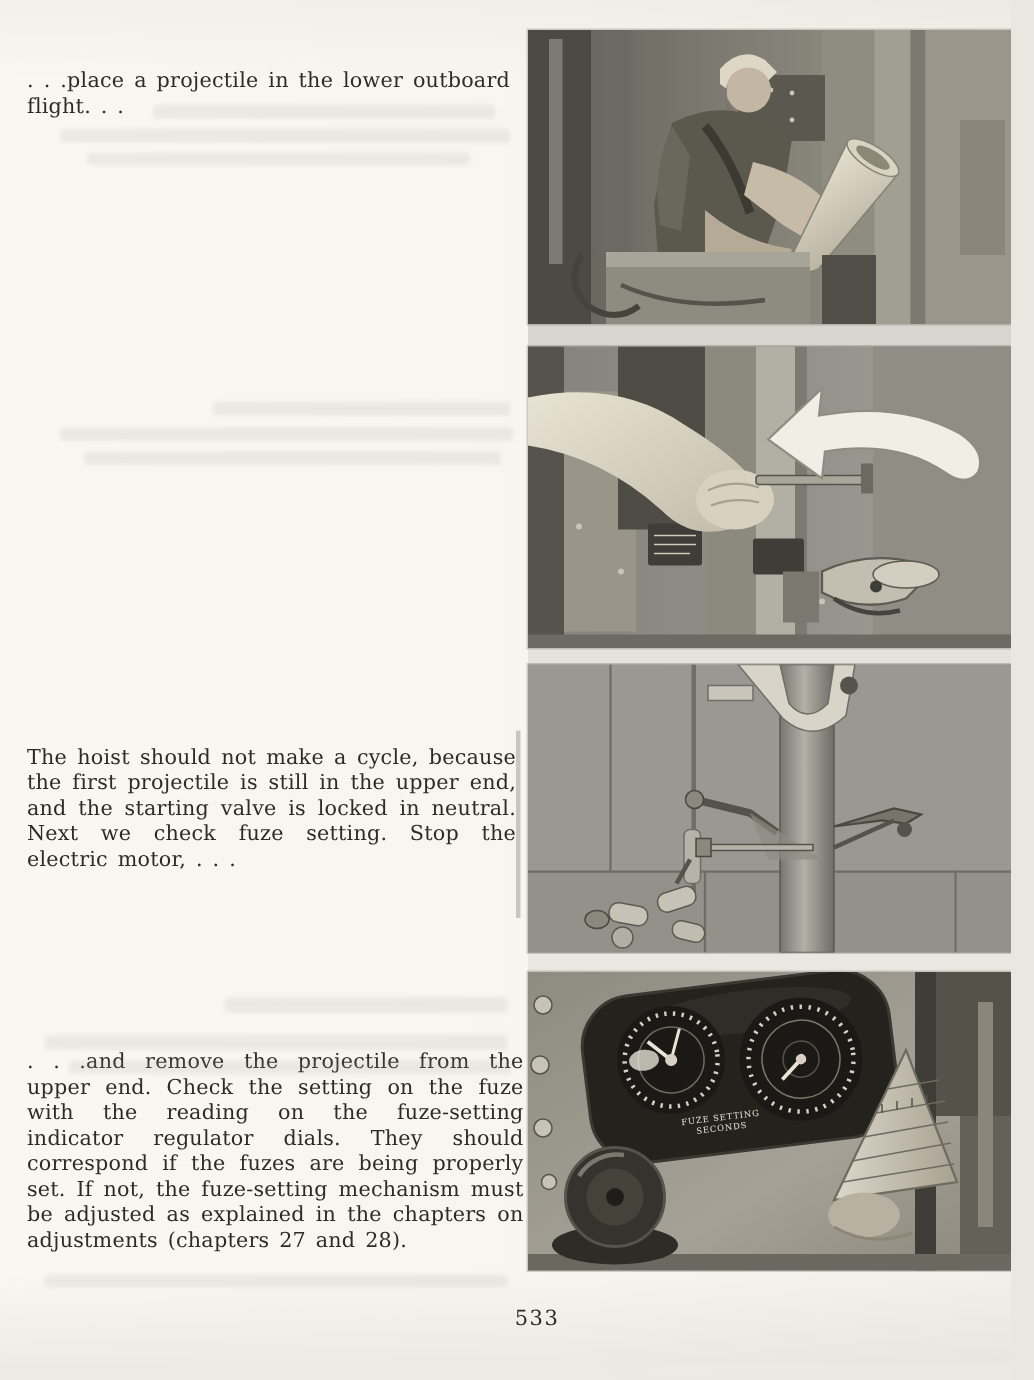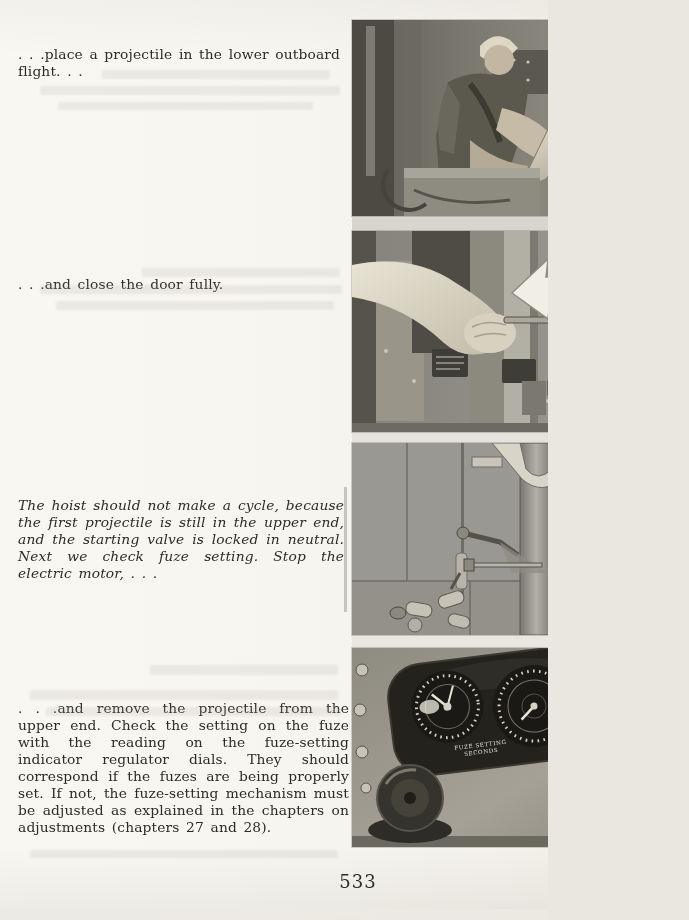--- a/index.html
+++ b/index.html
@@ -1,35 +1,35 @@
 <!DOCTYPE html>
 <html><head>
 <meta charset="utf-8">
 <style>
   html,body{margin:0;padding:0;background:#e9e7e0;}
   .page{
-    position:relative;width:548px;height:920px;overflow:hidden;
+    position:relative;width:674px;height:920px;overflow:hidden;
     background:
       linear-gradient(180deg, rgba(120,115,100,0.05) 0%, rgba(120,115,100,0) 6%, rgba(120,115,100,0) 92%, rgba(120,115,100,0.10) 100%),
       linear-gradient(90deg, #f8f7f2 0%, #f6f5ef 55%, #f2f0e9 100%);
     font-family:"DejaVu Serif","Liberation Serif",serif;
     color:#2e2b27;
   }
   .caption{
     position:absolute;margin:0;
     font-size:13.8px;line-height:17px;
     text-align:justify;word-spacing:2px;letter-spacing:.15px;
   }
   .c1{left:18px;top:46px;width:322px;}
   .c2{left:18px;top:276px;width:322px;text-align:left;}
-  .c3{left:18px;top:497px;width:326px;font-style:italic;}
+  .c3{left:18px;top:497px;width:326px;}
   .c4{left:18px;top:700px;width:331px;}
   .page-number{
     position:absolute;left:338px;top:871px;width:40px;
-    text-align:center;font-size:18px;letter-spacing:1px;
+    text-align:center;font-size:14px;letter-spacing:1px;
   }
   .photo{
     position:absolute;left:352px;width:330px;margin:0;
     background:#8c8a82;box-shadow:0 0 0 1px rgba(80,78,70,0.25);
   }
   .photo svg{display:block;}
   .p1{top:20px;height:196px;}
   .p2{top:231px;height:201px;}
   .p3{top:443px;height:192px;}
   .p4{top:648px;height:199px;}
@@ -40,21 +40,20 @@
   .ghost{position:absolute;background:#aaa394;opacity:.16;filter:blur(1.3px);border-radius:2px;}
   .sliver{position:absolute;left:344px;top:487px;width:3px;height:125px;background:#8f8d86;opacity:.45;}
   .bottom-band{position:absolute;left:0;top:909px;width:689px;height:11px;background:#eceae3;opacity:.8;}
 </style>
 </head>
 <body>
 
 <div class="page">
 
   <p class="caption c1">. . .place a projectile in the lower outboard flight. . .</p>
-  <p class="caption c2">. . .and close the door fully.</p>
   <p class="caption c3">The hoist should not make a cycle, because the first projectile is still in the upper end, and the starting valve is locked in neutral. Next we check fuze setting.  Stop the electric motor, . . .</p>
   <p class="caption c4">. . .and remove the projectile from the upper end.  Check the setting on the fuze with the reading on the fuze-setting indicator regulator dials.  They should correspond if the fuzes are being properly set.  If not, the fuze-setting mechanism must be adjusted as explained in the chapters on adjustments (chapters 27 and 28).</p>
 
   <div class="ghost" style="left:102px;top:70px;width:228px;height:9px"></div>
   <div class="ghost" style="left:40px;top:86px;width:300px;height:9px"></div>
   <div class="ghost" style="left:58px;top:102px;width:255px;height:8px"></div>
   <div class="ghost" style="left:142px;top:268px;width:198px;height:9px"></div>
   <div class="ghost" style="left:40px;top:285px;width:302px;height:9px"></div>
   <div class="ghost" style="left:56px;top:301px;width:278px;height:9px"></div>
   <div class="ghost" style="left:150px;top:665px;width:188px;height:10px"></div>

